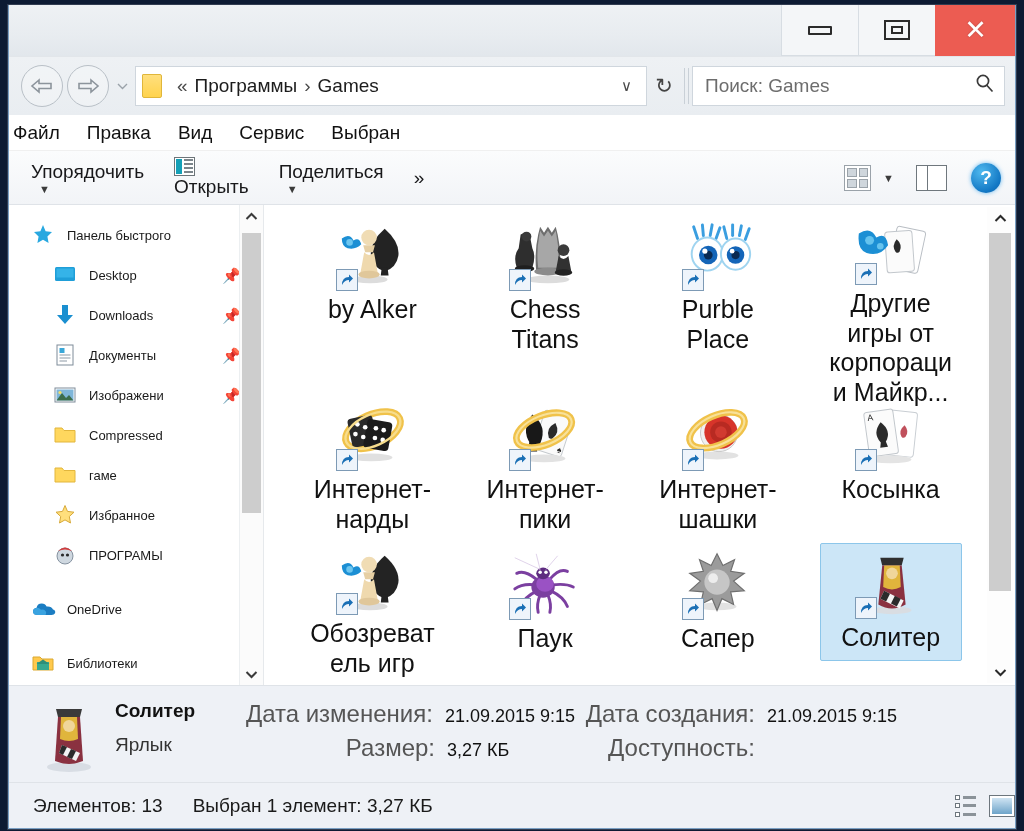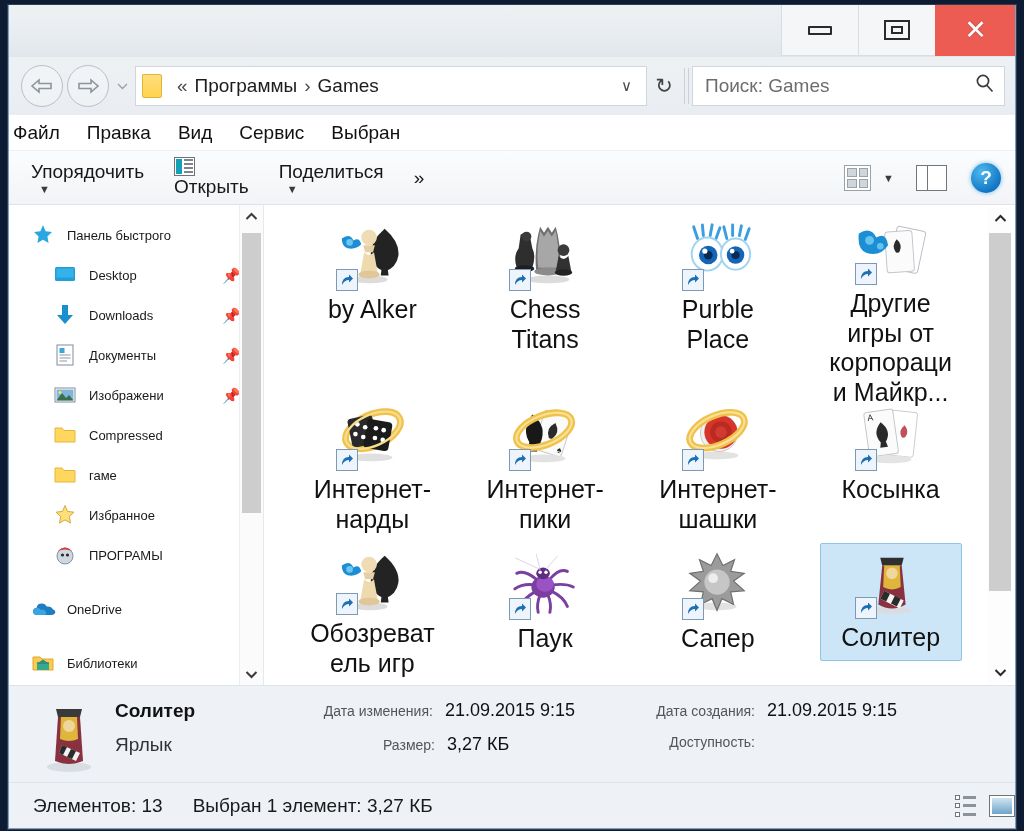--- a/index.html
+++ b/index.html
@@ -313,21 +313,21 @@
     width: 72px; height: 82px;
     flex: 0 0 auto;
     margin-right: 10px;
     display:flex;align-items:center;justify-content:center;
   }
   .det-cols { display:flex; flex: 1 1 auto; }
   .det-col { display:flex; flex-direction:column; justify-content:center; }
   .det-row { display:flex; align-items:baseline; height: 34px; }
   .det-name { font-size:19px; color:#111; font-weight:bold; white-space:nowrap;}
   .det-type { font-size:19px; color:#333; white-space:nowrap;}
-  .det-key { font-size:14px; color:#555; white-space:nowrap; text-align:right;}
+  .det-key { font-size:24px; color:#555; white-space:nowrap; text-align:right;}
   .det-val { font-size:18px; color:#111; white-space:nowrap; margin-left:12px;}
 
   
   #statusbar {
     height: 46px;
     background: #eef1f6;
     border-top: 1px solid #dfe3e8;
     display:flex; align-items:center;
     padding: 0 0 0 24px;
   }

